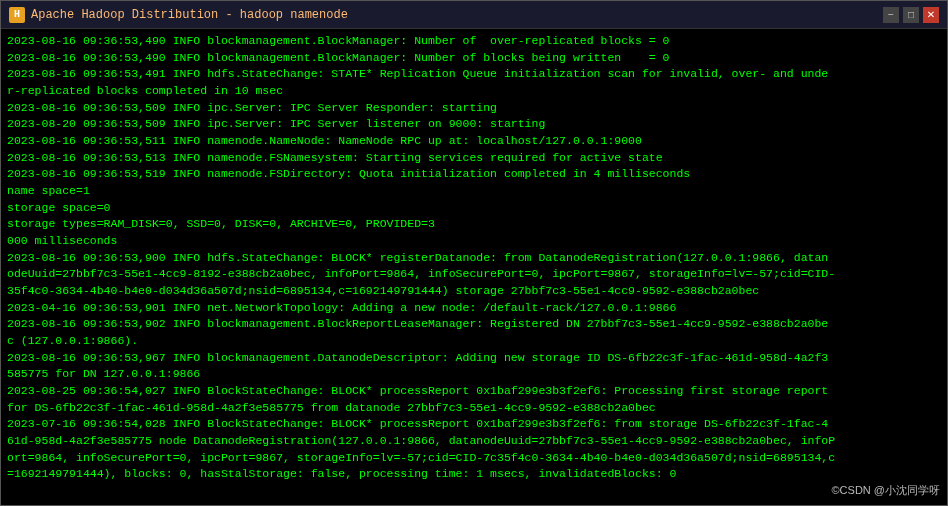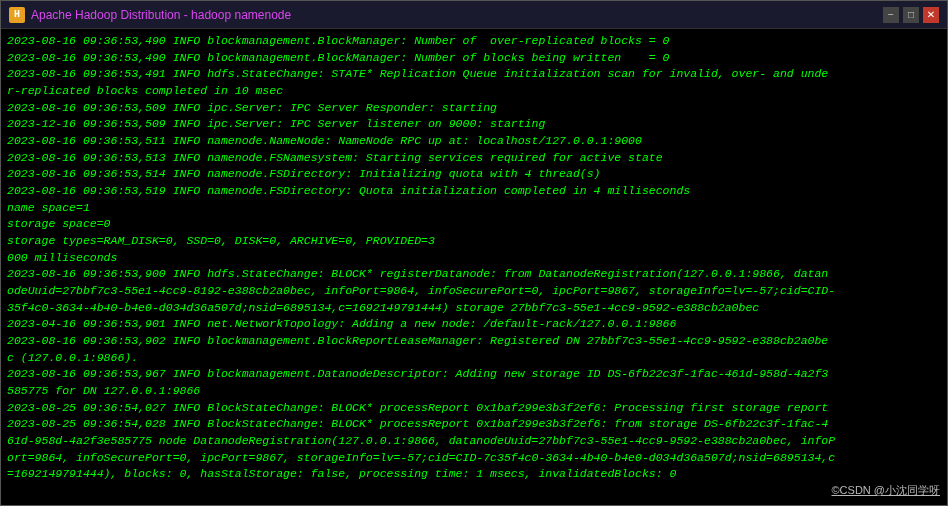--- a/index.html
+++ b/index.html
@@ -43,23 +43,23 @@
       flex-shrink: 0;
       display: flex;
       align-items: center;
       justify-content: center;
       font-size: 10px;
       color: #fff;
       font-weight: bold;
     }
 
     .title-bar-text {
-      color: #d946ef;
+      color: #fdba74;
       font-size: 12px;
-      font-family: Liberation Sans, sans-serif;
+      font-family: Liberation Mono, monospace;
       flex: 1;
     }
 
     .title-bar-controls {
       display: flex;
       gap: 4px;
     }
 
     .title-btn {
       width: 16px;
@@ -81,38 +81,36 @@
 
     .terminal {
       background: #000;
       flex: 1;
       overflow: hidden;
       padding: 4px 6px;
       font-size: 11.5px;
       line-height: 1.45;
       color: #00ff00;
       font-family: 'Courier New', Courier, monospace;
-      font-style: italic;
     }
 
     .log-line {
       white-space: pre-wrap;
       word-break: break-all;
       color: #00ff00;
     }
 
     .watermark {
       position: absolute;
       bottom: 8px;
       right: 8px;
       color: #ccc;
       font-size: 11px;
       font-family: Arial, sans-serif;
       opacity: 0.9;
-      text-decoration: underline;
     }
   </style>
 </head>
 <body>
 
 <div class="window">
   <div class="title-bar">
     <div class="title-bar-icon">H</div>
     <span class="title-bar-text">Apache Hadoop Distribution - hadoop   namenode</span>
     <div class="title-bar-controls">
@@ -120,38 +118,38 @@
       <button class="title-btn">□</button>
       <button class="title-btn close">✕</button>
     </div>
   </div>
   <div class="terminal" id="terminal-content">
   <div class="log-line">2023-08-16 09:36:53,490 INFO blockmanagement.BlockManager: Number of  over-replicated blocks = 0</div>
       <div class="log-line">2023-08-16 09:36:53,490 INFO blockmanagement.BlockManager: Number of blocks being written    = 0</div>
       <div class="log-line">2023-08-16 09:36:53,491 INFO hdfs.StateChange: STATE* Replication Queue initialization scan for invalid, over- and unde</div>
       <div class="log-line">r-replicated blocks completed in 10 msec</div>
       <div class="log-line">2023-08-16 09:36:53,509 INFO ipc.Server: IPC Server Responder: starting</div>
-      <div class="log-line">2023-12-16 09:36:53,509 INFO ipc.Server: IPC Server listener on 9000: starting</div>
+      <div class="log-line">2023-08-20 09:36:53,509 INFO ipc.Server: IPC Server listener on 9000: starting</div>
       <div class="log-line">2023-08-16 09:36:53,511 INFO namenode.NameNode: NameNode RPC up at: localhost/127.0.0.1:9000</div>
       <div class="log-line">2023-08-16 09:36:53,513 INFO namenode.FSNamesystem: Starting services required for active state</div>
-      <div class="log-line">2023-08-16 09:36:53,514 INFO namenode.FSDirectory: Initializing quota with 4 thread(s)</div>
       <div class="log-line">2023-08-16 09:36:53,519 INFO namenode.FSDirectory: Quota initialization completed in 4 milliseconds</div>
       <div class="log-line">name space=1</div>
       <div class="log-line">storage space=0</div>
       <div class="log-line">storage types=RAM_DISK=0, SSD=0, DISK=0, ARCHIVE=0, PROVIDED=3</div>
       <div class="log-line">000 milliseconds</div>
       <div class="log-line">2023-08-16 09:36:53,900 INFO hdfs.StateChange: BLOCK* registerDatanode: from DatanodeRegistration(127.0.0.1:9866, datan</div>
       <div class="log-line">odeUuid=27bbf7c3-55e1-4cc9-8192-e388cb2a0bec, infoPort=9864, infoSecurePort=0, ipcPort=9867, storageInfo=lv=-57;cid=CID-</div>
       <div class="log-line">35f4c0-3634-4b40-b4e0-d034d36a507d;nsid=6895134,c=1692149791444) storage 27bbf7c3-55e1-4cc9-9592-e388cb2a0bec</div>
       <div class="log-line">2023-04-16 09:36:53,901 INFO net.NetworkTopology: Adding a new node: /default-rack/127.0.0.1:9866</div>
       <div class="log-line">2023-08-16 09:36:53,902 INFO blockmanagement.BlockReportLeaseManager: Registered DN 27bbf7c3-55e1-4cc9-9592-e388cb2a0be</div>
       <div class="log-line">c (127.0.0.1:9866).</div>
       <div class="log-line">2023-08-16 09:36:53,967 INFO blockmanagement.DatanodeDescriptor: Adding new storage ID DS-6fb22c3f-1fac-461d-958d-4a2f3</div>
       <div class="log-line">585775 for DN 127.0.0.1:9866</div>
       <div class="log-line">2023-08-25 09:36:54,027 INFO BlockStateChange: BLOCK* processReport 0x1baf299e3b3f2ef6: Processing first storage report </div>
-      <div class="log-line">2023-08-25 09:36:54,028 INFO BlockStateChange: BLOCK* processReport 0x1baf299e3b3f2ef6: from storage DS-6fb22c3f-1fac-4</div>
+      <div class="log-line">for DS-6fb22c3f-1fac-461d-958d-4a2f3e585775 from datanode 27bbf7c3-55e1-4cc9-9592-e388cb2a0bec</div>
+      <div class="log-line">2023-07-16 09:36:54,028 INFO BlockStateChange: BLOCK* processReport 0x1baf299e3b3f2ef6: from storage DS-6fb22c3f-1fac-4</div>
       <div class="log-line">61d-958d-4a2f3e585775 node DatanodeRegistration(127.0.0.1:9866, datanodeUuid=27bbf7c3-55e1-4cc9-9592-e388cb2a0bec, infoP</div>
       <div class="log-line">ort=9864, infoSecurePort=0, ipcPort=9867, storageInfo=lv=-57;cid=CID-7c35f4c0-3634-4b40-b4e0-d034d36a507d;nsid=6895134,c</div>
       <div class="log-line">=1692149791444), blocks: 0, hasStalStorage: false, processing time: 1 msecs, invalidatedBlocks: 0</div>
     </div>
 </div>
 
 <div class="watermark">©CSDN @小沈同学呀</div>
 
 </body></html>

